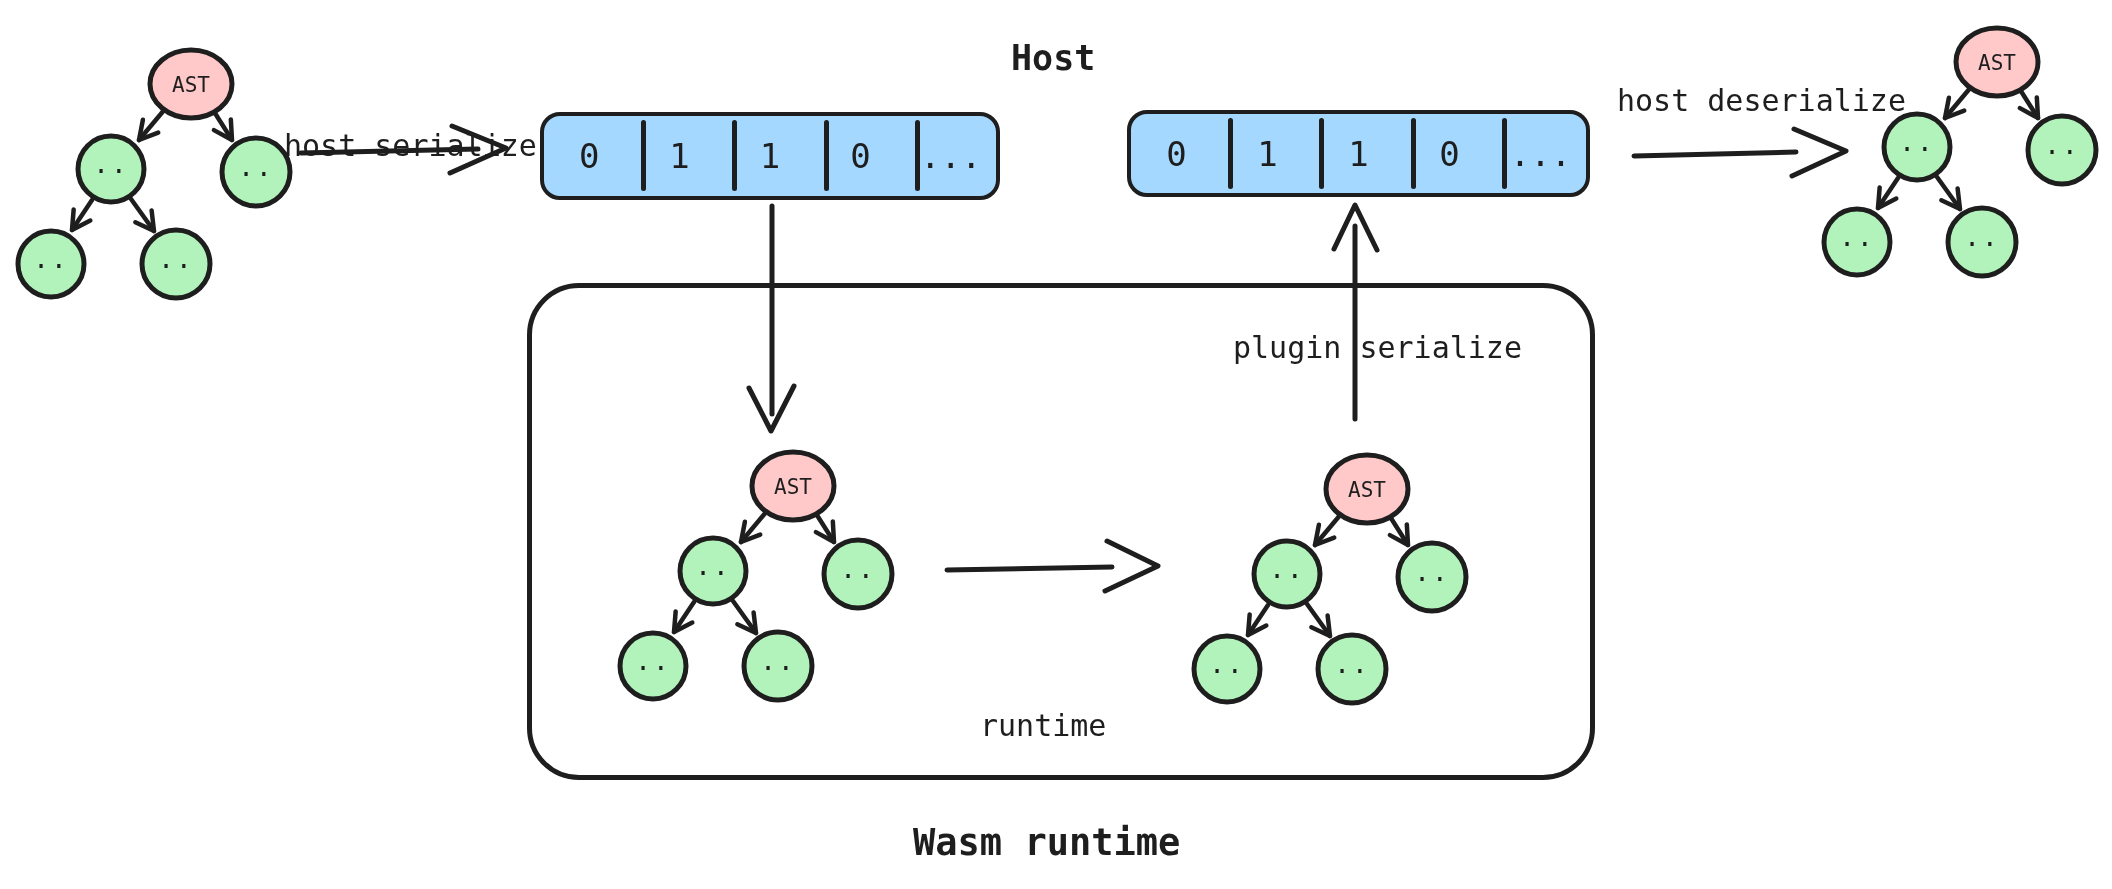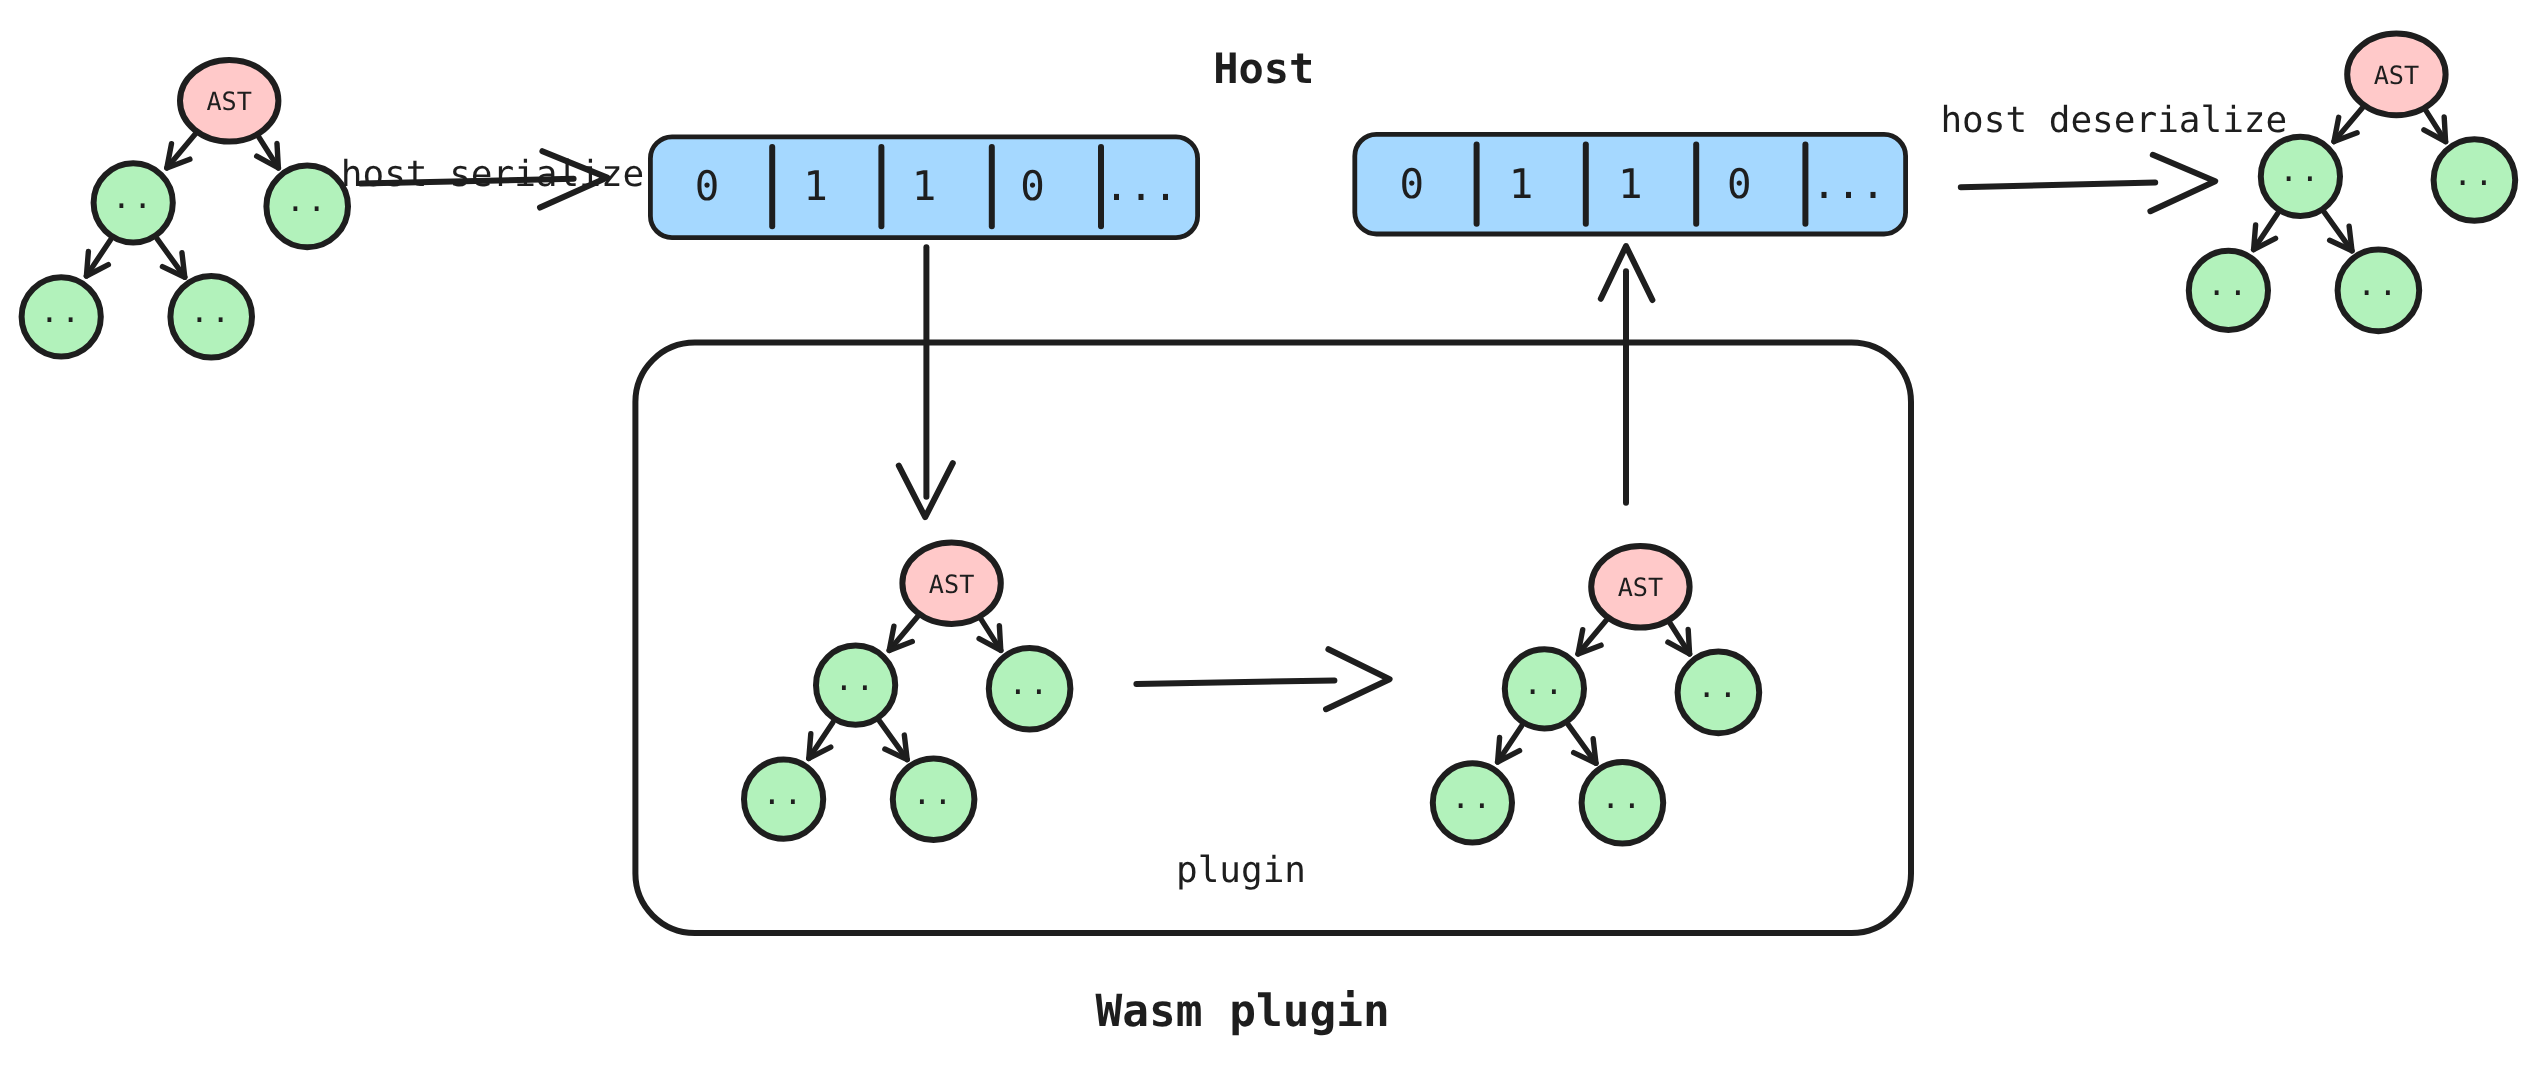--- a/index.html
+++ b/index.html
@@ -230,16 +230,17 @@
     </g>
     <g>
       <path class="shaft" d="M947,570 L1112,567"></path>
       <path class="chevron" d="M1107,541 L1158,566 L1105,591"></path>
     </g>
   </svg>
 
   <div class="label lbl-title">Host</div>
   <div class="label lbl-hser">host serialize</div>
   <div class="label lbl-hdeser">host deserialize</div>
-  <div class="label lbl-plugin">plugin</div>
-  <div class="label lbl-runtime">Wasm plugin</div>
+  <div class="label lbl-pser">plugin serialize</div>
+  <div class="label lbl-plugin">runtime</div>
+  <div class="label lbl-runtime">Wasm runtime</div>
 
 </div>
 
 </body></html>

